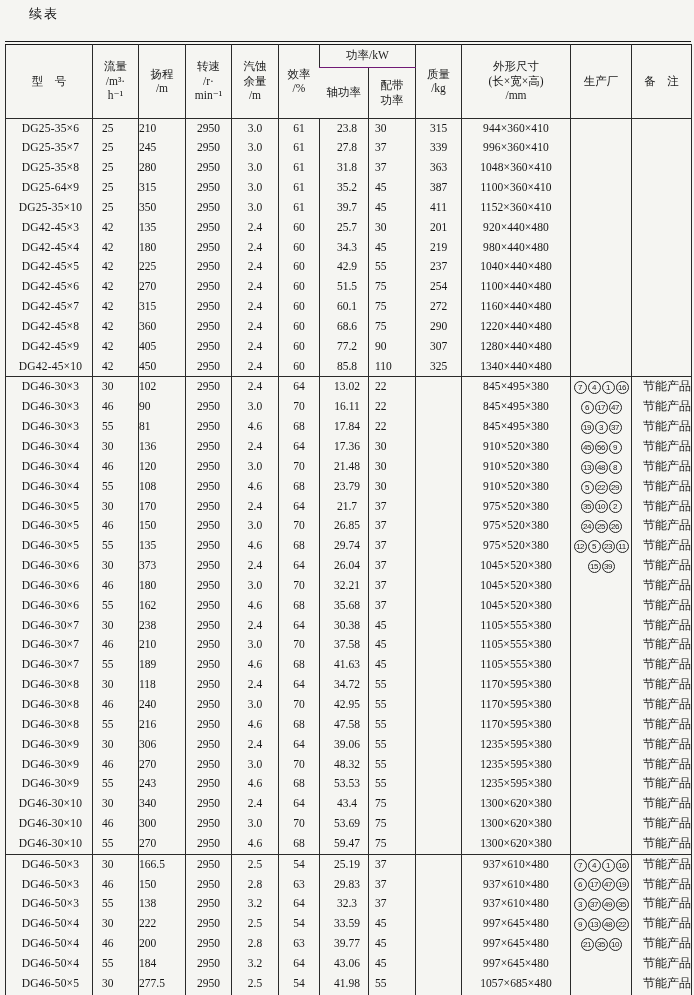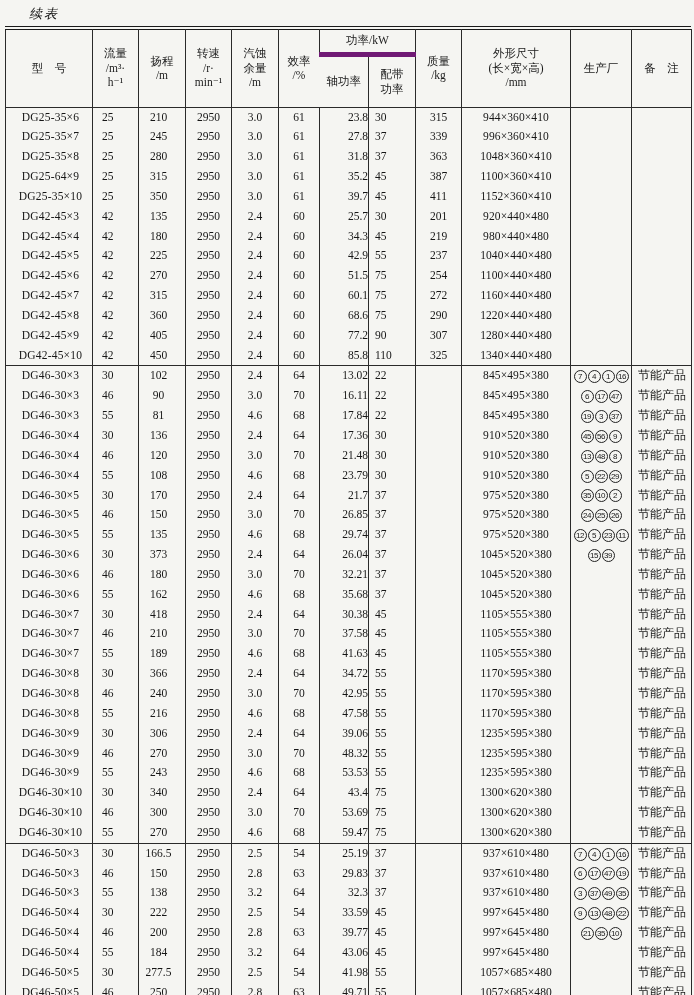--- a/index.html
+++ b/index.html
@@ -5,23 +5,22 @@
   html,body { margin:0; padding:0; }
   body {
     width:694px; height:995px;
     background:#f5f5f2;
     color:#1b1b1b;
     font-family:"Liberation Serif","DejaVu Serif",serif;
     overflow:hidden;
   }
   .page { padding:4px 3px 0 5px; }
   .cont-label {
-    font-size:13px; letter-spacing:2px; margin:1px 0 3px 24px;
+    font-size:13px; letter-spacing:2px; margin:1px 0 18px 24px;
     color:#111;
-    font-style:italic;
   }
   .table-wrap {
     border-top:1.5px solid #1a1a1a;
     border-bottom:1.5px solid #1a1a1a;
     padding:1.5px 0;
     width:686px;
   }
   table {
     border-collapse:collapse; table-layout:fixed; width:686px;
     border-top:1px solid #1a1a1a; border-bottom:1px solid #1a1a1a;
@@ -36,35 +35,35 @@
     overflow:hidden; white-space:nowrap;
   }
   tr > th:first-child, tr > td:first-child { border-left:none; }
   table { border-right:1px solid #2a2a2a; border-left:1px solid #2a2a2a; }
   thead th {
     font-size:11.5px; text-align:center; vertical-align:middle;
     white-space:pre-line; line-height:1.25;
     border-bottom:1px solid #2a2a2a;
   }
   thead tr.power-row th { height:22px; }
-  th.group-power { border-bottom:5px solid #701a75; }
+  th.group-power { border-bottom:1px solid #701a75; }
   thead th[rowspan] { height:74px; }
   thead tr.sub-row th { height:50px; border-bottom:1px solid #2a2a2a; }
   tbody td {
     height:19.84px; font-size:11.5px; line-height:19.84px;
     text-align:center; color:#161616;
   }
   tbody tr.sep td { border-top:1px solid #2a2a2a; }
   td.c-model { text-align:center; padding-left:3px; letter-spacing:0.2px; }
   td.c-flow { text-align:left; padding-left:9px; }
-  td.c-head { text-align:center; padding-right:7px; }
-  td.c-shaft { text-align:right; padding-left:6px; }
+  td.c-head { text-align:left; padding-right:7px; }
+  td.c-shaft { text-align:center; padding-left:6px; }
   td.c-matched { text-align:left; padding-left:6px; }
   td.c-dims { letter-spacing:0.1px; }
-  td.c-remark { text-align:center; padding-left:1px; font-size:12px;
+  td.c-remark { text-align:right; padding-left:1px; font-size:12px;
     font-family:Liberation Sans, sans-serif; }
   td.c-mfr { padding:0 1px; }
   .circ {
     display:inline-block; box-sizing:border-box;
     width:13px; height:13px; margin:0 0.5px;
     border:1px solid #222; border-radius:50%;
     font-size:8px; line-height:11px; text-align:center;
     letter-spacing:-0.5px; vertical-align:middle;
     font-family:"Liberation Sans","DejaVu Sans",sans-serif;
   }
@@ -469,21 +468,21 @@
             <td class="c-shaft">35.68</td>
             <td class="c-matched">37</td>
             <td class="c-mass"></td>
             <td class="c-dims">1045×520×380</td>
             <td class="c-mfr"></td>
             <td class="c-remark">节能产品</td>
           </tr>
           <tr>
             <td class="c-model">DG46-30×7</td>
             <td class="c-flow">30</td>
-            <td class="c-head">418</td>
+            <td class="c-head">238</td>
             <td class="c-speed">2950</td>
             <td class="c-npsh">2.4</td>
             <td class="c-eff">64</td>
             <td class="c-shaft">30.38</td>
             <td class="c-matched">45</td>
             <td class="c-mass"></td>
             <td class="c-dims">1105×555×380</td>
             <td class="c-mfr"></td>
             <td class="c-remark">节能产品</td>
           </tr>
@@ -511,21 +510,21 @@
             <td class="c-shaft">41.63</td>
             <td class="c-matched">45</td>
             <td class="c-mass"></td>
             <td class="c-dims">1105×555×380</td>
             <td class="c-mfr"></td>
             <td class="c-remark">节能产品</td>
           </tr>
           <tr>
             <td class="c-model">DG46-30×8</td>
             <td class="c-flow">30</td>
-            <td class="c-head">366</td>
+            <td class="c-head">118</td>
             <td class="c-speed">2950</td>
             <td class="c-npsh">2.4</td>
             <td class="c-eff">64</td>
             <td class="c-shaft">34.72</td>
             <td class="c-matched">55</td>
             <td class="c-mass"></td>
             <td class="c-dims">1170×595×380</td>
             <td class="c-mfr"></td>
             <td class="c-remark">节能产品</td>
           </tr>

